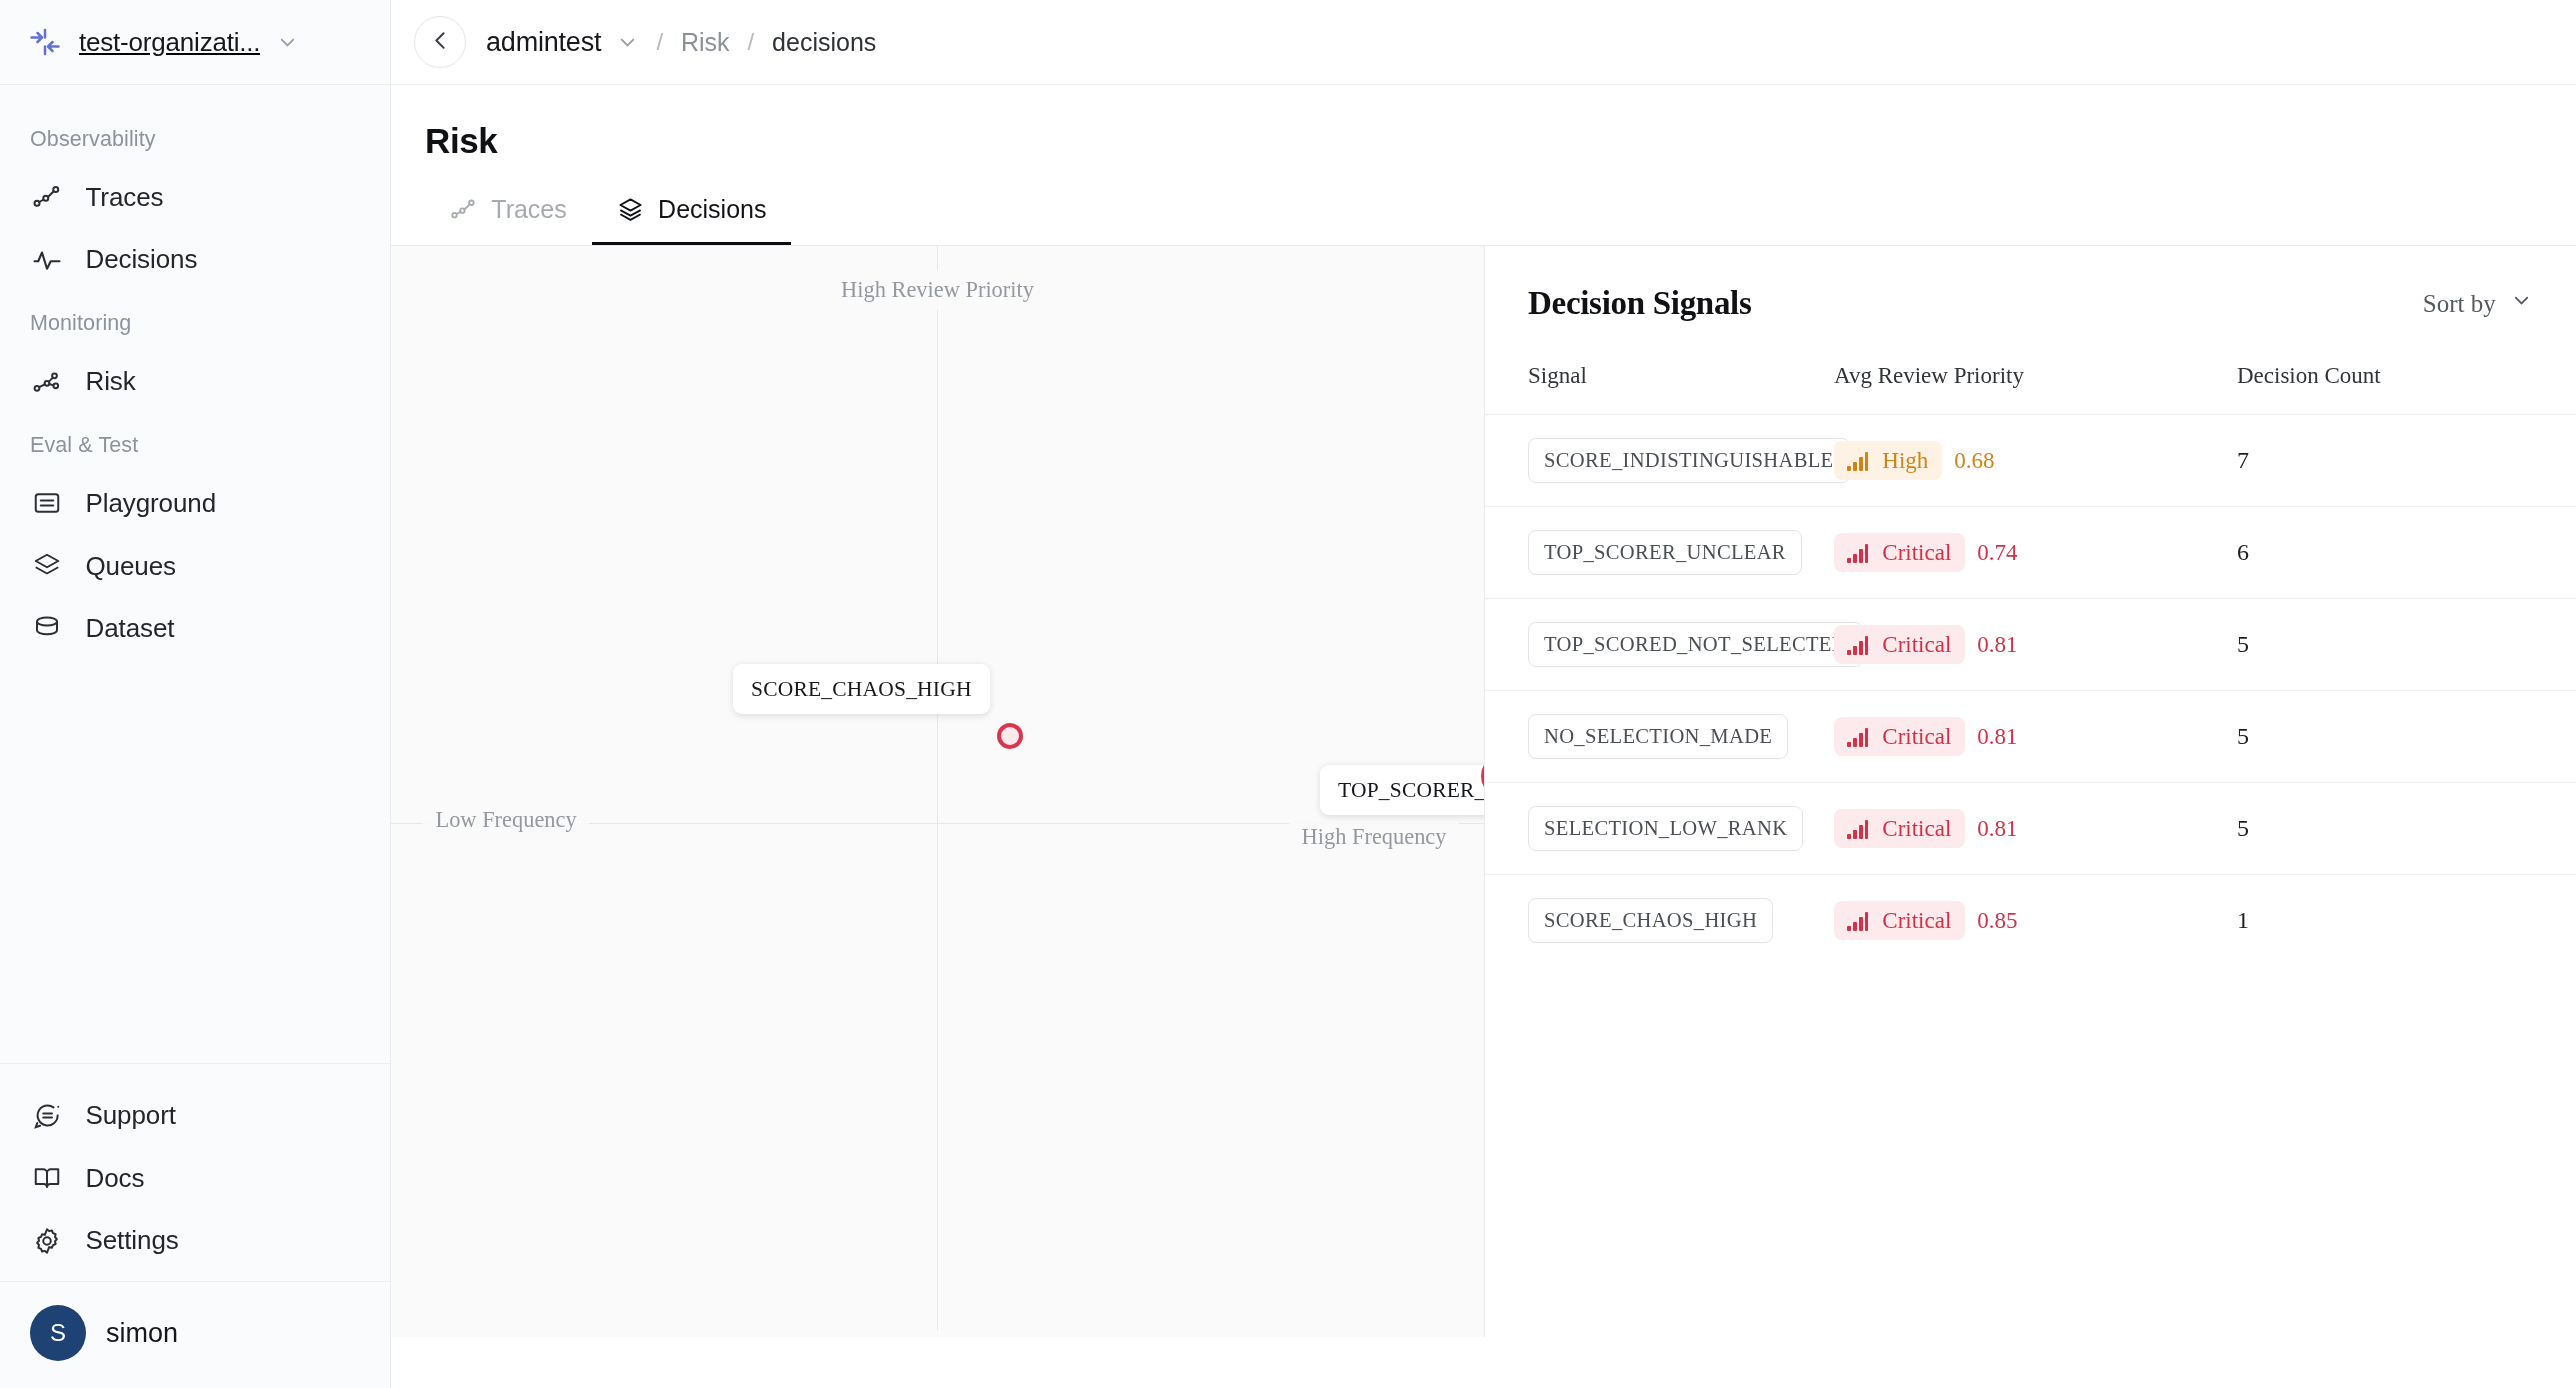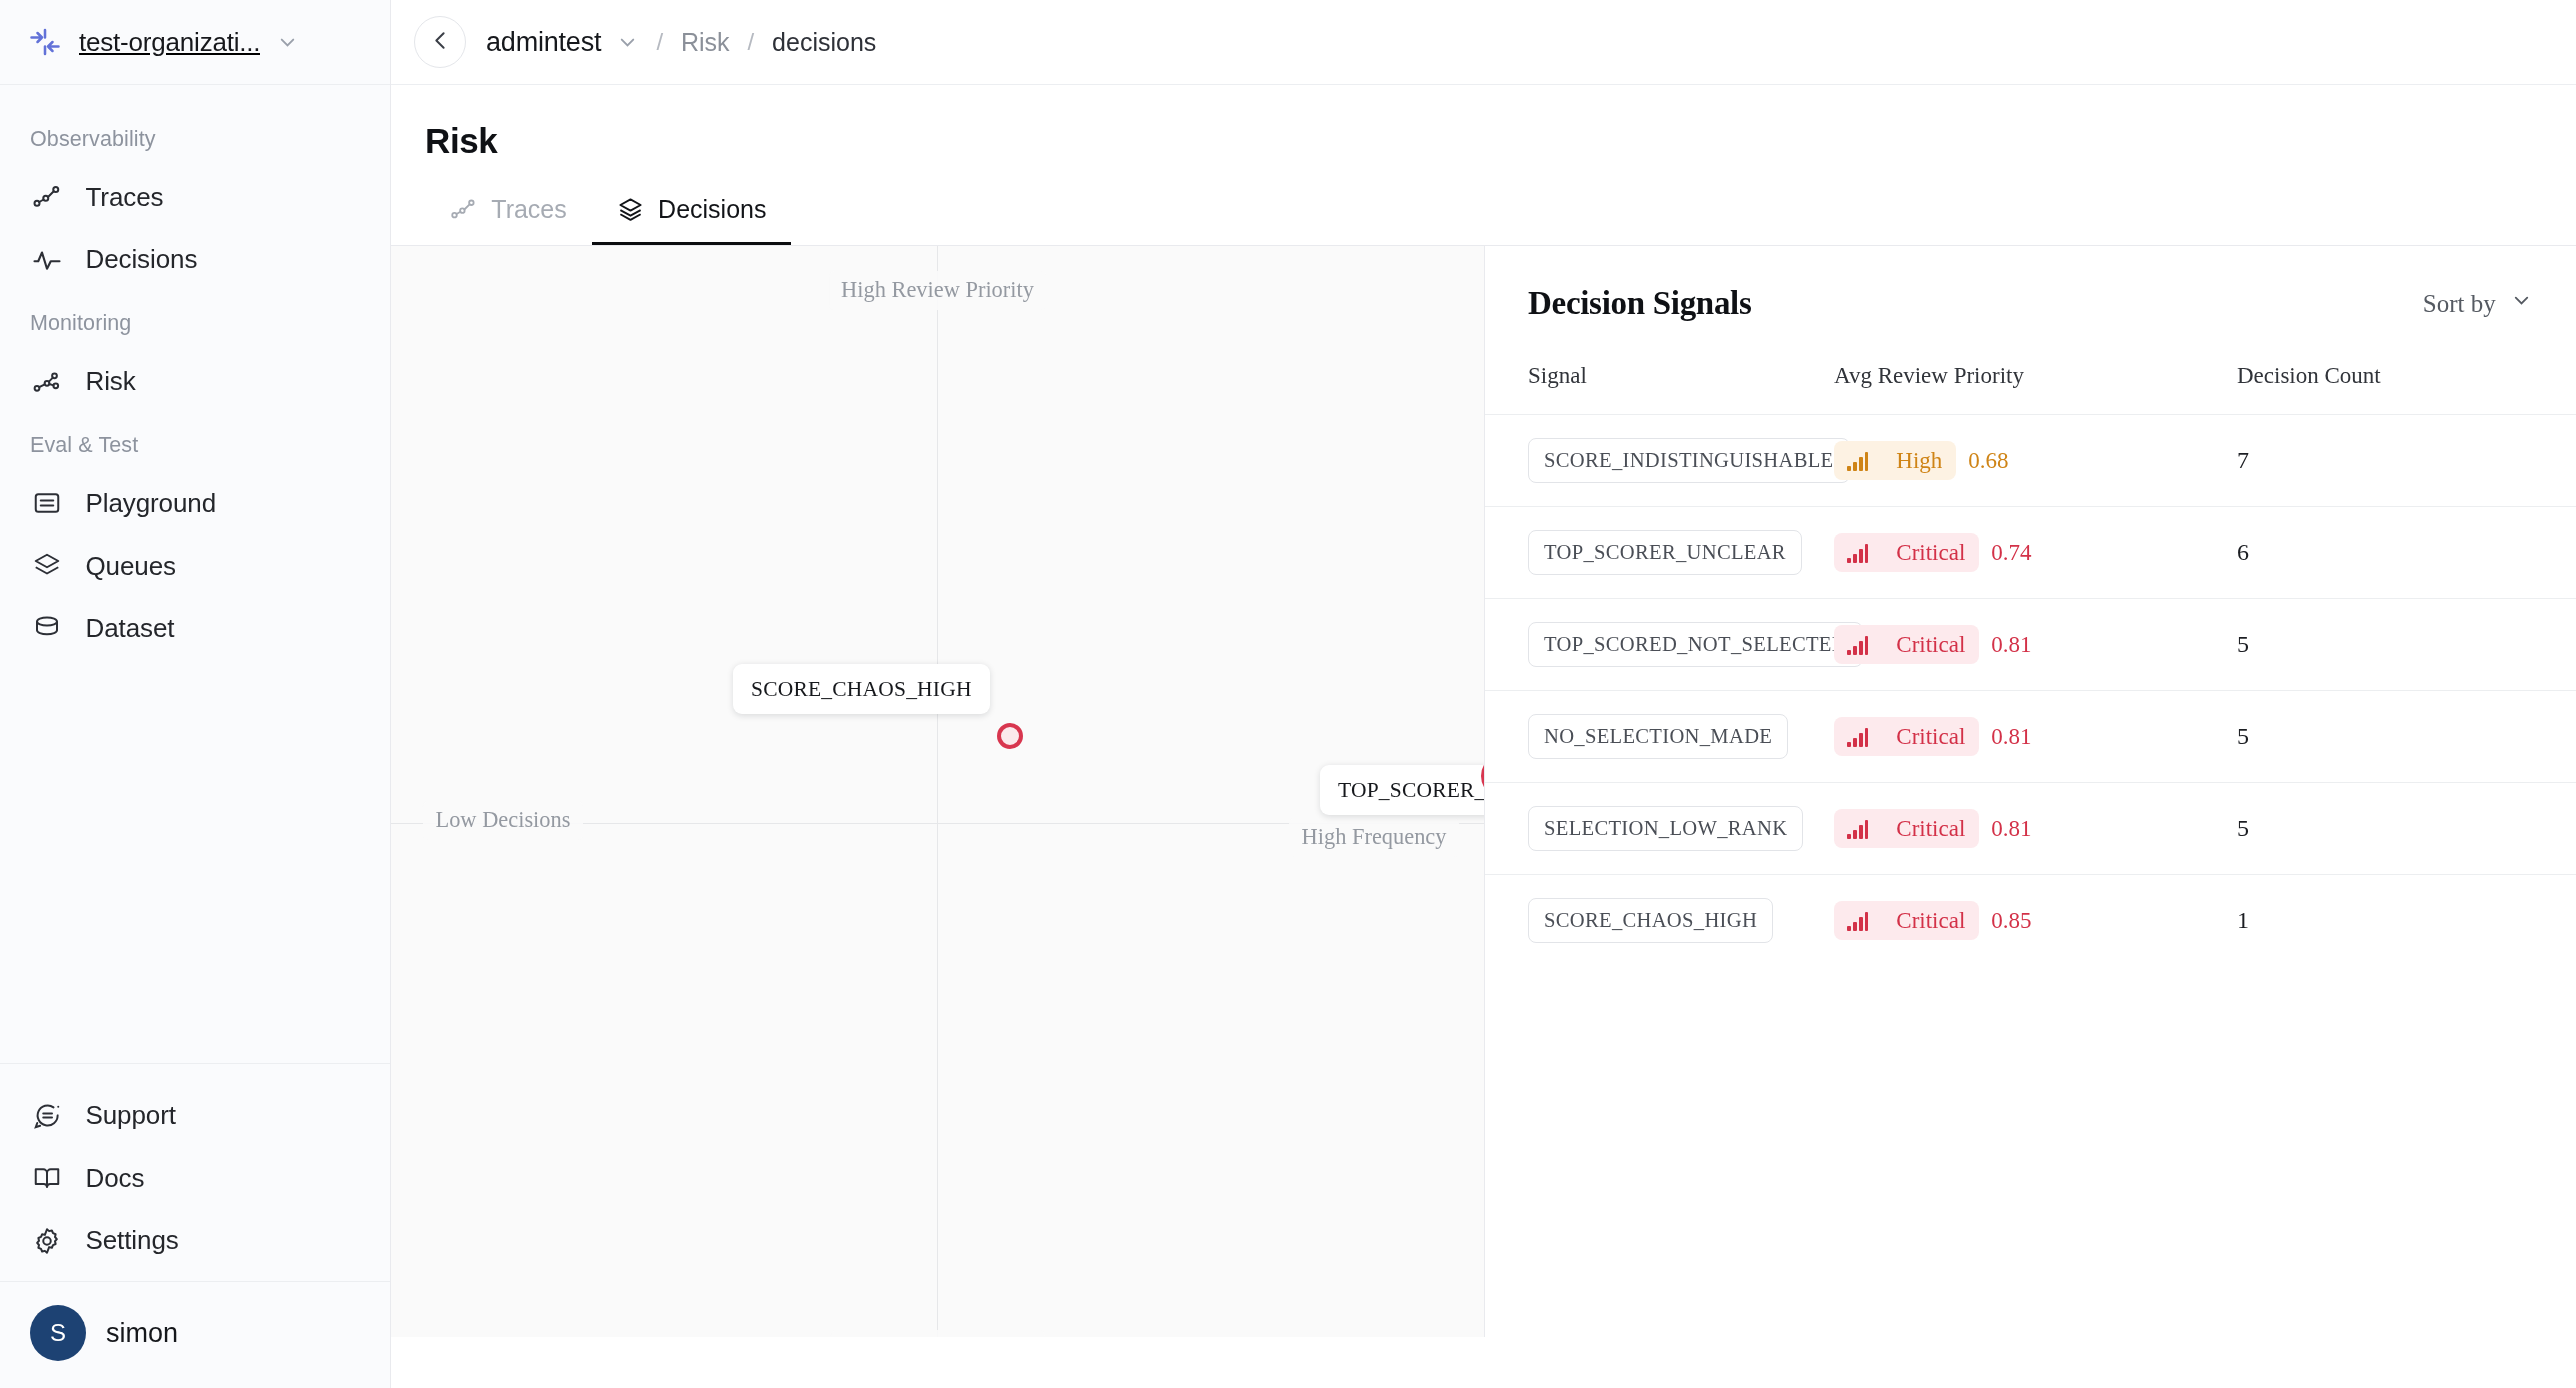--- a/index.html
+++ b/index.html
@@ -134,21 +134,21 @@
   thead th.c2 { width: 403px; }
   thead th.c3 { width: auto; }
   tbody td { padding: 23px 0; border-top: 0.9px solid #eceef0; vertical-align: middle; }
   tbody td.c1 { padding-left: 43px; }
   .chip {
     display: inline-block; border: 0.9px solid #e2e4e8; border-radius: 8px;
     padding: 10px 15px; font-size: 20.6px; color: #4a4e56; letter-spacing: 0.3px;
   }
   .sev { display: inline-flex; align-items: center; gap: 12.5px; }
   .sev-pill {
-    display: inline-flex; align-items: center; gap: 28px;
+    display: inline-flex; align-items: center; gap: 14px;
     border-radius: 8px; padding: 6.3px 13.4px; font-size: 23px;
   }
   .sev-pill.critical { background: #fdeaed; color: #d33148; }
   .sev-pill.high { background: #fdf2e3; color: #cf8416; }
   .sev-score { font-size: 23px; }
   .sev-score.critical { color: #d33148; }
   .sev-score.high { color: #cf8416; }
   .count { font-size: 24px; color: #1c1e23; }
   .bars { display: inline-flex; align-items: flex-end; gap: 2.2px; height: 20px; }
   .bars i { display: block; width: 3.6px; border-radius: 0.9px; background: currentColor; }
@@ -336,21 +336,21 @@
     </div>
 
     <div class="content">
 
       <section class="chart-pane">
         <div class="vline" style="left:546px;"></div>
         <div class="hline" style="top:577px;"></div>
 
         <div class="axis-cap" style="left:50%; transform:translateX(-50%); top:25px;">High Review Priority</div>
         <div class="axis-cap" style="left:50%; transform:translateX(-50%); top:1084px;">Low Review Priority</div>
-        <div class="axis-cap" style="left:32px; top:555px;">Low Decisions</div>
+        <div class="axis-cap" style="left:32px; top:555px;">Low Frequency</div>
         <div class="axis-cap" style="right:25px; top:555px;margin-top:17px;">High Frequency</div>
 
         <div class="node-label" style="left:342px; top:418px;">SCORE_CHAOS_HIGH</div>
         <div class="pt pt-crit" style="left:606px; top:477px; width:26px; height:26px;"></div>
 
         <div class="node-label" style="left:929px; top:519px;">TOP_SCORER_UNCLEAR</div>
         <div class="pt pt-crit" style="left:1090px; top:508px; width:44px; height:44px;">
           
         </div>
 

